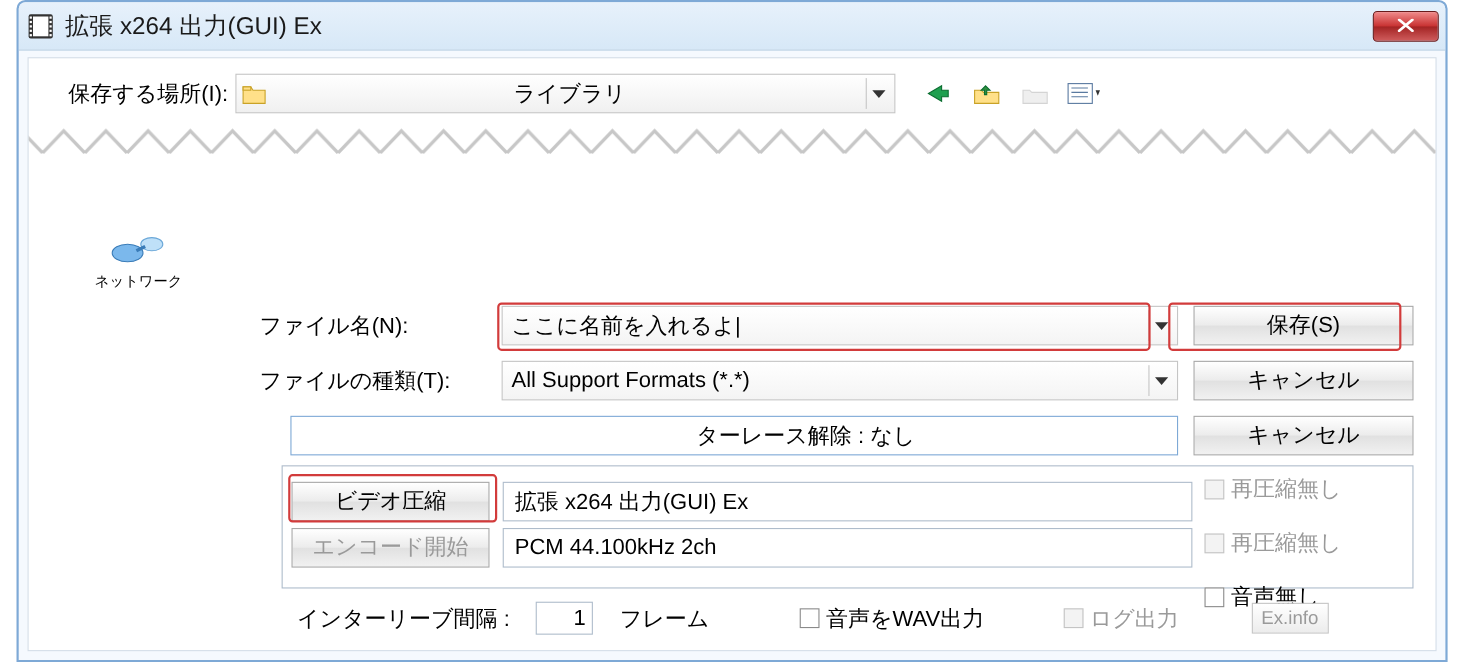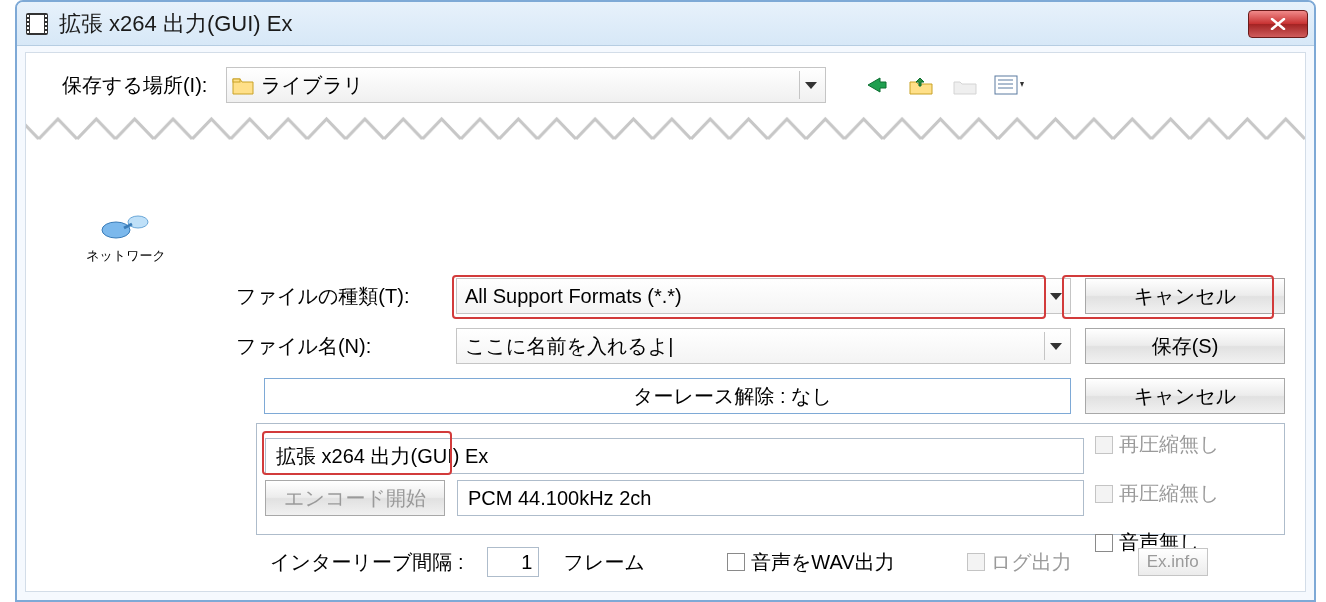--- a/index.html
+++ b/index.html
@@ -52,31 +52,31 @@
   .client {
     background: #fff;
     position: absolute;
     left: 8px; right: 8px; top: 50px; bottom: 8px;
     border: 1px solid #d3dde8;
     padding: 14px 18px 8px 18px;
   }
 
   
   .row { display: flex; align-items: center; }
-  .locrow { gap: 12px; }
+  .locrow { }
   .locrow .label { min-width: 170px; padding-left: 18px;}
   .folderdrop {
     display: flex; align-items: center;
     width: 600px;
     border: 1px solid #c5c5c5;
     background: linear-gradient(#fff,#f0f0f0);
     padding: 2px 4px;
     height: 36px;
   }
-  .folderdrop .dd-text { flex: 1; margin-left: 6px; }
+  .folderdrop .dd-text { flex: 1; margin-left: 6px; text-align: center; }
   .dd-arrow {
     width: 22px; height: 28px;
     border-left: 1px solid #c5c5c5;
     display: flex; align-items: center; justify-content: center;
     cursor: pointer;
   }
   .dd-arrow::after {
     content: ""; border-left: 6px solid transparent; border-right: 6px solid transparent;
     border-top: 7px solid #333;
   }
@@ -317,48 +317,49 @@
             <ellipse cx="40" cy="16" rx="10" ry="6" fill="#bfe0f8" stroke="#6aa7d8"></ellipse>
             <path d="M26 22 L34 18" stroke="#3a7cb8" stroke-width="3"></path>
           </svg>
       </div>
       <div class="plabel">ネットワーク</div>
     </div>
 
     <div class="form">
 
       <div class="frow">
+        <span class="flabel">ファイル名(N):</span>
+        <div class="finput" style="min-width:580px;">
+          <span class="txt">ここに名前を入れるよ|</span>
+          <span class="dd-arrow"></span>
+        </div>
+        <div class="winbtn">保存(S)</div>
+      </div>
+
+      <div class="frow">
         <span class="flabel">ファイルの種類(T):</span>
         <div class="finput" style="min-width:580px;">
           <span class="txt">All Support Formats (*.*)</span>
           <span class="dd-arrow"></span>
         </div>
         <div class="winbtn">キャンセル</div>
       </div>
 
-      <div class="frow">
-        <span class="flabel">ファイル名(N):</span>
-        <div class="finput" style="min-width:580px;">
-          <span class="txt">ここに名前を入れるよ|</span>
-          <span class="dd-arrow"></span>
-        </div>
-        <div class="winbtn">保存(S)</div>
-      </div>
-
       <div class="frow inforow">
         <div class="finput" style="margin-left:28px; flex:1;">
           <span class="txt" style="padding-left:360px;">ターレース解除 : なし</span>
         </div>
         <div class="winbtn">キャンセル</div>
       </div>
 
     </div>
 
     <div class="compblock">
       <div class="cline">
+        <div class="cbtn">ビデオ圧縮</div>
         <div class="ctext">
           <span>拡張 x264 出力(GUI) Ex</span>
         </div>
         <div style="width:180px;"></div>
       </div>
       <div class="cline">
         <div class="cbtn disabled">エンコード開始</div>
         <div class="ctext">
           <span>PCM 44.100kHz 2ch</span>
         </div>

